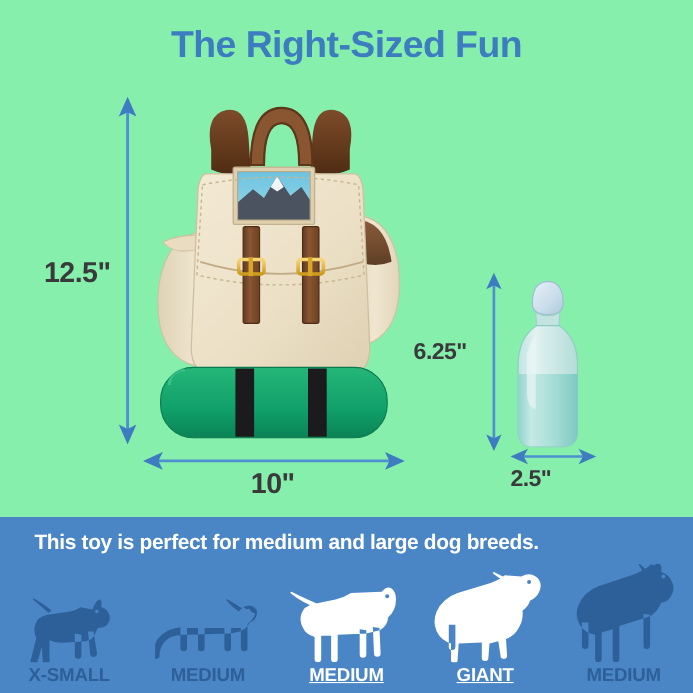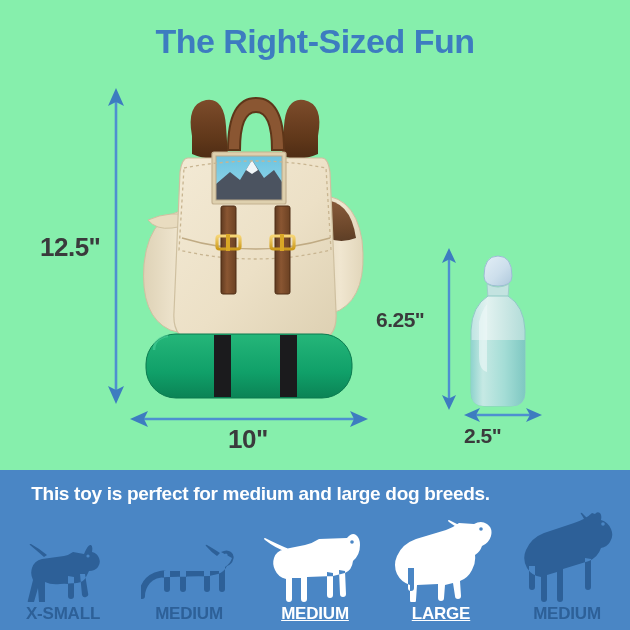--- a/index.html
+++ b/index.html
@@ -312,21 +312,21 @@
 
       <div class="size-item high">
         <div class="size-figure">
           <svg width="110" height="82" viewBox="0 0 110 82">
             <path fill="#ffffff" d="M88 4 q7 -4 13 0 q6 4 4 12 q-2 7 -9 10 q-2 6 -7 9 q1 8 -3 15 q-4 8 -12 11 l1 15 q0 3 -3 3 q-3 0 -3 -3 l-2 -13 l-8 2 l-1 13 q0 3 -3 3 q-3 0 -3 -3 l0 -14 l-21 1 l-1 15 q0 3 -3 3 q-3 0 -3 -3 l0 -15 q-9 -3 -13 -11 q-4 -9 0 -18 q5 -12 19 -17 l30 -9 q8 -3 13 -7 z
                      M22 48 l0 20 q0 3 3 3 q3 0 3 -3 l0 -20 z
                      M78 12 q-8 -5 -15 -10 q-2 -2 0 -2 q10 5 18 9 z"></path>
             <circle cx="95" cy="9" r="1.8" fill="#4a86c5"></circle>
           </svg>
         </div>
-        <div class="size-label">LARGE</div>
+        <div class="size-label">GIANT</div>
       </div>
 
       <div class="size-item dim">
         <div class="size-figure">
           <svg width="112" height="90" viewBox="0 0 112 90">
             <path fill="#2d6098" d="M84 2 q2 -3 5 -1 q2 2 1 7 q7 2 10 9 q3 7 -1 13 q-3 5 -9 6 q-3 9 -12 13 l-26 8 l0 30 q0 3 -3 3 q-3 0 -3 -3 l0 -27 l-10 3 l0 24 q0 3 -3 3 q-3 0 -3 -3 l0 -22 q-9 -1 -14 -9 q-5 -9 -1 -18 q5 -12 18 -17 l30 -10 q12 -4 18 -10 z
                      M74 46 l0 29 q0 3 3 3 q3 0 3 -3 l0 -28 z
                      M18 54 l0 21 q0 3 3 3 q3 0 3 -3 l0 -21 z
                      M76 14 q-3 -8 -6 -12 q-1 -2 1 -1 q6 5 9 11 z"></path>
             <circle cx="92" cy="12" r="1.8" fill="#4a86c5"></circle>

